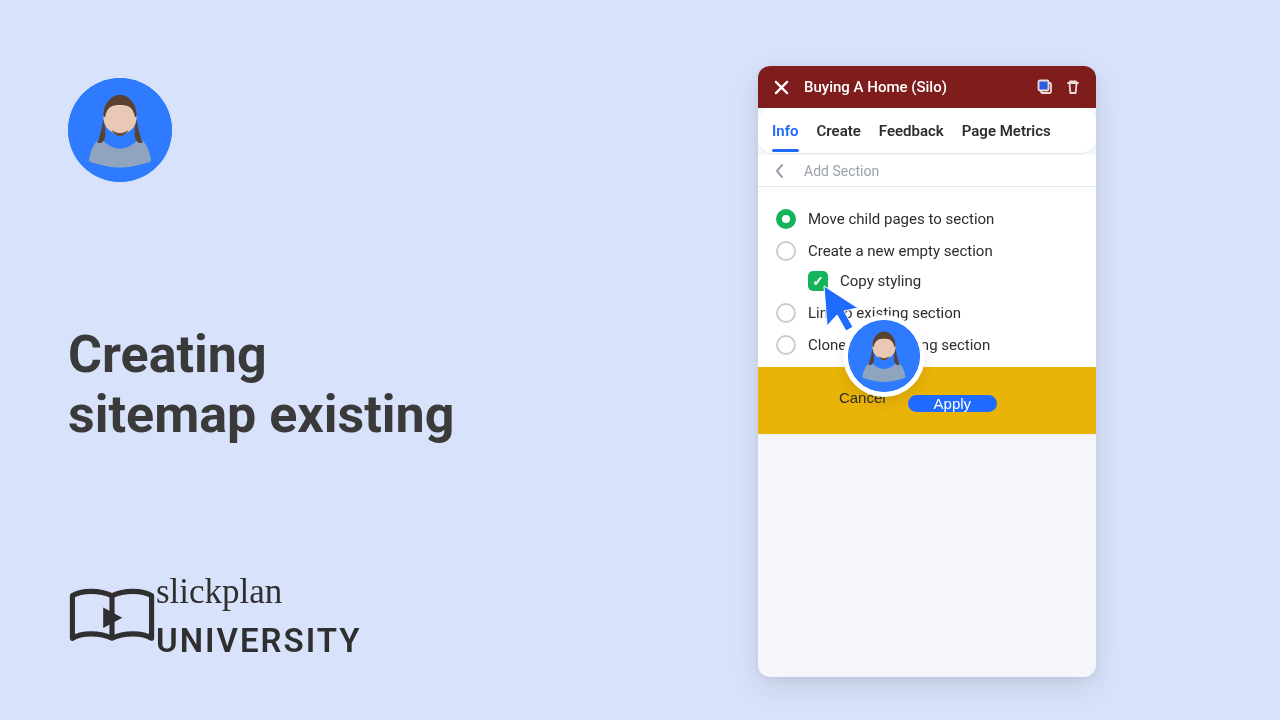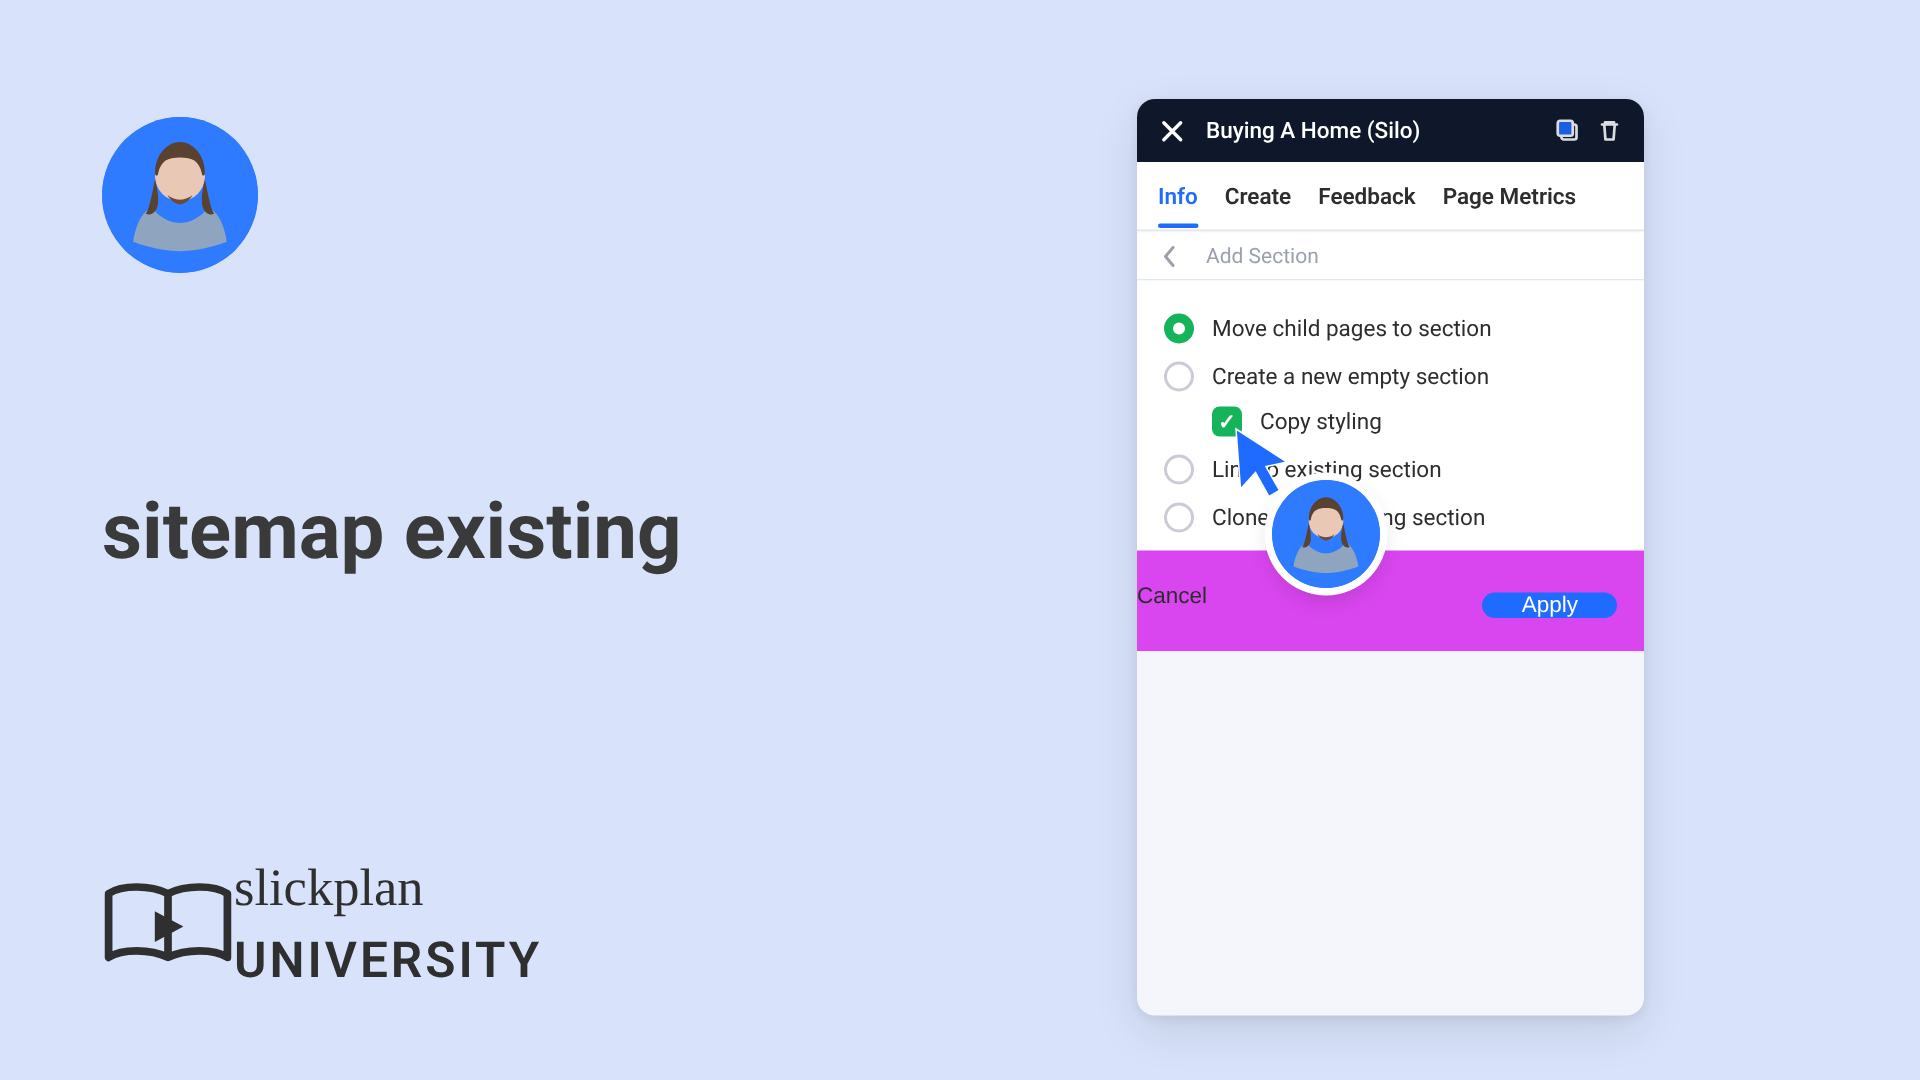--- a/index.html
+++ b/index.html
@@ -66,21 +66,21 @@
     width: 338px;
     height: 611px;
     background: #f5f6fb;
     border-radius: 12px;
     box-shadow: 0 10px 30px rgba(0,0,0,0.10), 0 2px 8px rgba(0,0,0,0.06);
     overflow: hidden;
   }
 
   .panel-header {
     height: 42px;
-    background: #0f172a;
+    background: #7f1d1d;
     display: flex;
     align-items: center;
     color: #fff;
     padding: 0 14px;
   }
   .panel-header .close {
     width: 18px;
     height: 18px;
     display: flex;
     align-items: center;
@@ -106,20 +106,21 @@
     display: flex;
     height: 46px;
     background: #fff;
     border-bottom: 1px solid #e4e6ee;
     padding: 0 14px;
     align-items: center;
     gap: 18px;
     font-size: 15px;
     font-weight: 600;
     color: #2d2d2d;
+    border-radius: 15px;
   }
   .tabs .tab { padding: 11px 0; cursor: pointer; position: relative; }
   .tabs .tab.active { color: #1f6bff; }
   .tabs .tab.active::after {
     content: "";
     position: absolute;
     left: 0; right: 0; bottom: -1px;
     height: 3px; background: #1f6bff; border-radius: 2px;
   }
 
@@ -180,24 +181,24 @@
   .checkbox {
     width: 20px; height: 20px;
     border-radius: 5px;
     background: #16b45a;
     flex: none;
     display:flex; align-items:center; justify-content:center;
     color:#fff; font-size:14px; font-weight:700;
   }
 
   .actions {
-    background: #d946ef;
+    background: #eab308;
     padding: 16px 18px 22px 0;
     display: flex;
-    justify-content: space-between;
+    justify-content: center;
     gap: 22px;
     align-items: center;
     box-shadow: 0 1px 0 rgba(0,0,0,0.03);
   }
   .btn-cancel {
     font-size: 15px;
     color: #2d2d2d;
     background: none;
     border: none;
     cursor: pointer;
@@ -241,20 +242,21 @@
     background: #2f7bff;
     box-shadow: 0 0 0 5px #fff, 0 6px 16px rgba(0,0,0,0.18);
     overflow: hidden;
   }
   .cursor-overlay .mini-avatar svg { width:100%; height:100%; display:block; }
 </style>
 </head>
 <body>
 
 <div class="heading">
+  <div>Creating</div>
   <div>sitemap existing</div>
 </div>
 
 <div class="avatar-large">
   <svg viewBox="0 0 100 100">
     <circle cx="50" cy="50" r="50" fill="#2f7bff"></circle>
     <path d="M50 86c15 0 30-6 30-6s-2-18-12-22c-4 6-12 10-18 10s-14-4-18-10c-10 4-12 22-12 22s15 6 30 6z" fill="#8ea4bf"></path>
     <circle cx="50" cy="38" r="16" fill="#e9c9b5"></circle>
     <path d="M34 36c0-12 8-20 16-20s16 8 16 20c0 2-2 2-2 0-2-8-6-10-14-10s-12 2-14 10c0 2-2 2-2 0z" fill="#5a4230"></path>
     <path d="M34 40c-2 10-4 20-6 22 4 2 8-2 8-8 0-6-1-10-2-14zM66 40c2 10 4 20 6 22-4 2-8-2-8-8 0-6 1-10 2-14z" fill="#5a4230"></path>

